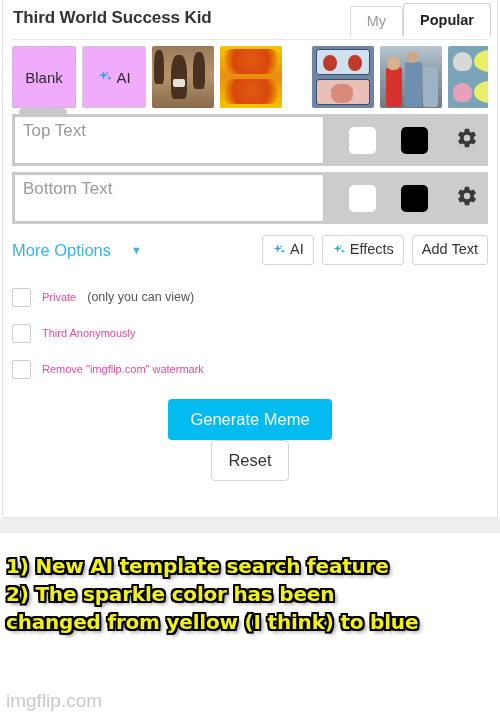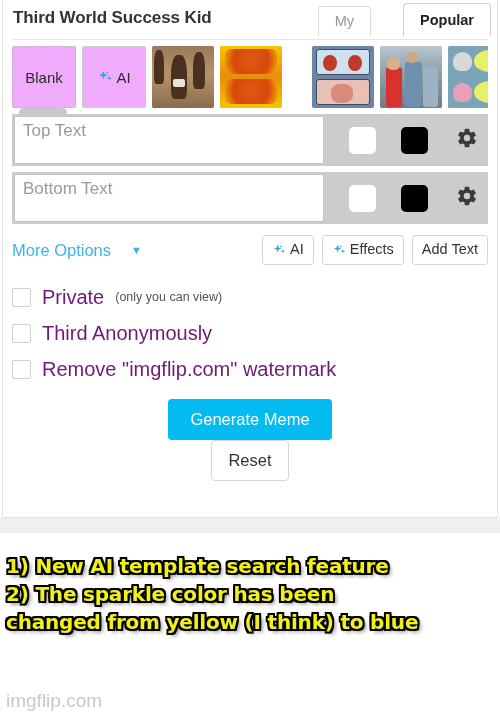--- a/index.html
+++ b/index.html
@@ -51,21 +51,20 @@
     font-size: 14.5px;
     color: #999999;
     cursor: pointer;
     line-height: 1.1;
   }
   .tab.active {
     color: #222222;
     font-weight: bold;
     padding: 9px 16px 7px 16px;
     border-color: #d0d0d0;
-    margin-left: 32px;
   }
   .header-rule {
     position: absolute;
     left: 9px; right: 9px; bottom: 0;
     height: 1px;
     background: #e8e8e8;
   }
 
   
   .strip-wrap {
@@ -201,22 +200,22 @@
   }
   .cb {
     width: 19px; height: 19px;
     border: 1px solid #cfcfcf;
     background: #fff;
     border-radius: 2px;
     flex: 0 0 auto;
     cursor: pointer;
   }
   .cb-label {
-    font-size: 20px;
-    color: #701a75;
+    font-size: 11px;
+    color: #ec4899;
   }
   .cb-sub {
     font-size: 12.5px;
     color: #555555;
   }
 
   
   .footer-row {
     margin: 12px 9px 0 9px;
     display: flex;

